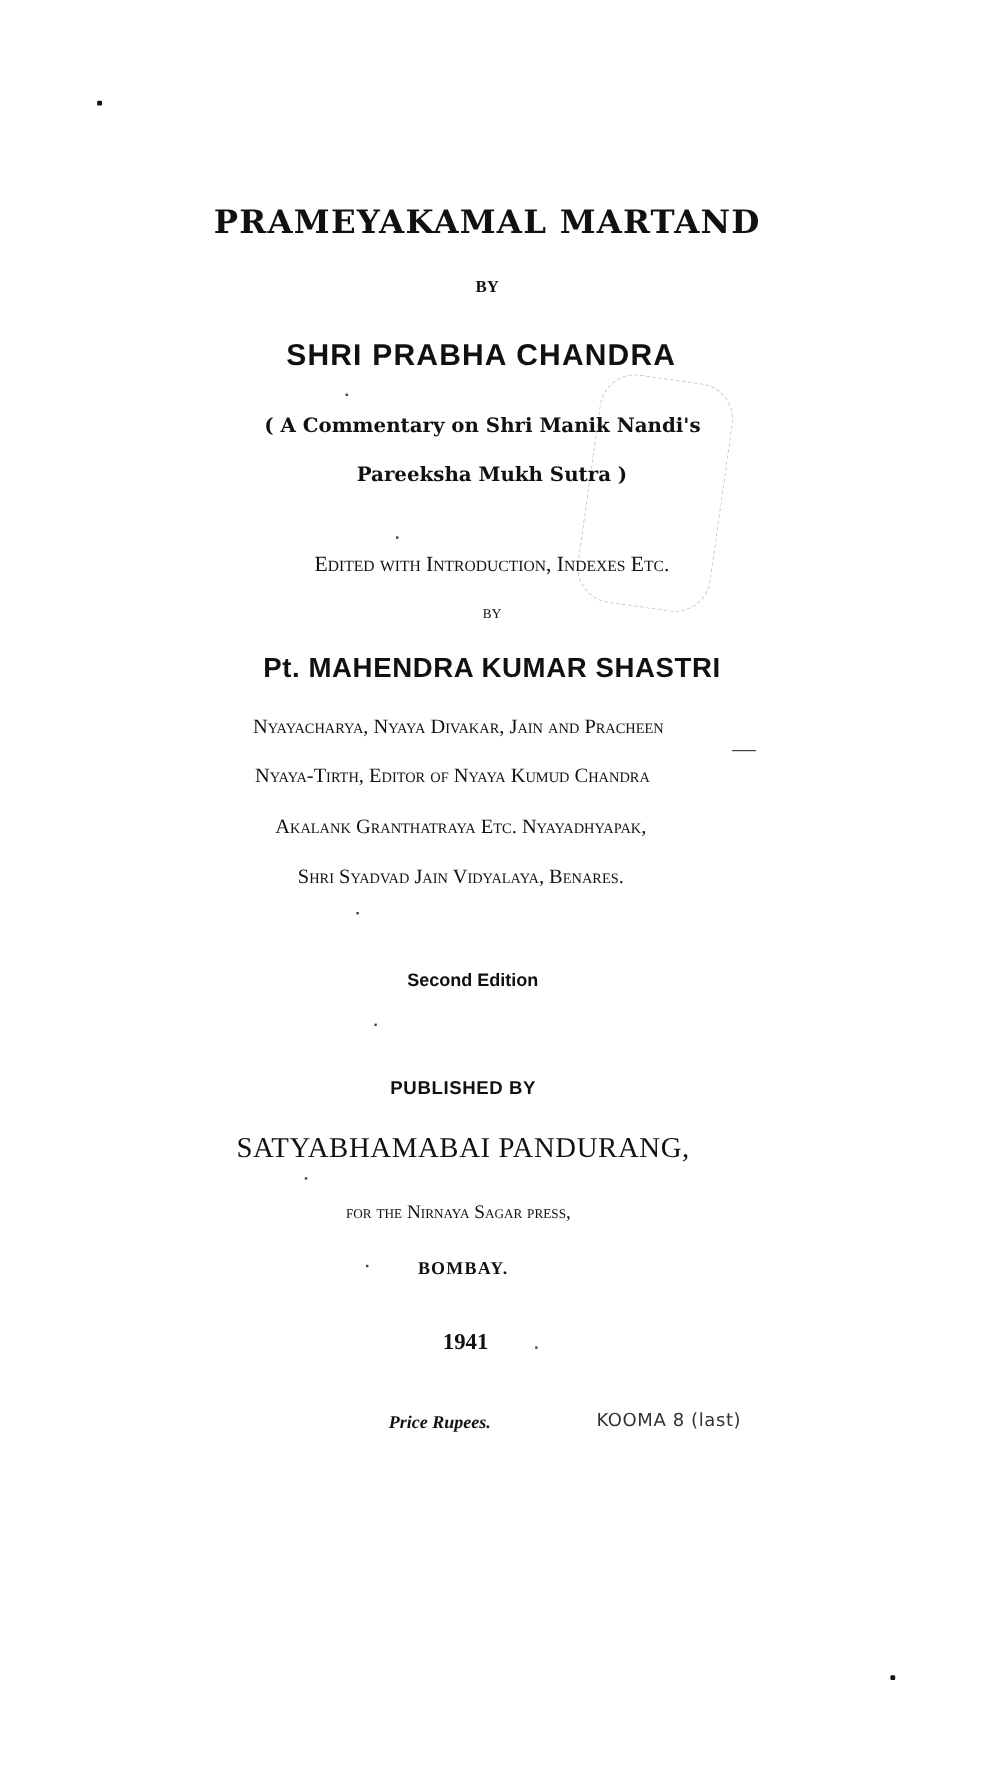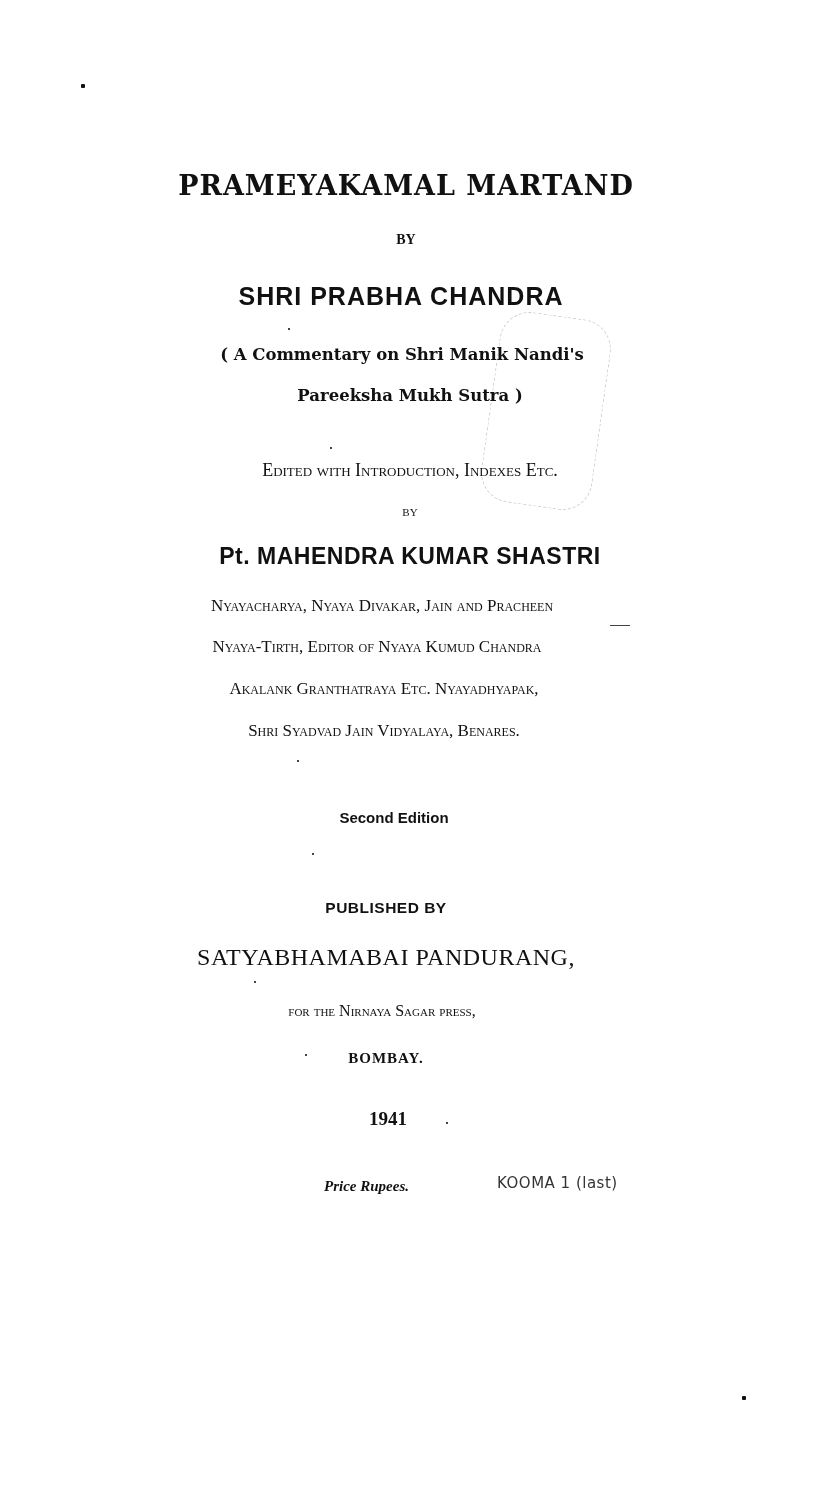--- a/index.html
+++ b/index.html
@@ -50,21 +50,21 @@
 <div class="line serif q2">Nyaya-Tirth, Editor of Nyaya Kumud Chandra</div>
 <div class="line serif q3">Akalank Granthatraya Etc. Nyayadhyapak,</div>
 <div class="line serif q4">Shri Syadvad Jain Vidyalaya, Benares.</div>
 <div class="line sans edition">Second Edition</div>
 <div class="line sans published">PUBLISHED BY</div>
 <div class="line serif publisher">SATYABHAMABAI PANDURANG,</div>
 <div class="line serif press">for the Nirnaya Sagar press,</div>
 <div class="line serif city">BOMBAY.</div>
 <div class="line serif year">1941</div>
 <div class="line serif price">Price   Rupees.</div>
-<div class="line stamp">KOOMA 1 (last)</div>
+<div class="line stamp">KOOMA 8 (last)</div>
 
 <div class="speck" style="left:288px;top:328px;"></div>
 <div class="speck" style="left:330px;top:447px;"></div>
 <div class="speck" style="left:297px;top:760px;"></div>
 <div class="speck" style="left:312px;top:853px;"></div>
 <div class="speck" style="left:254px;top:981px;"></div>
 <div class="speck" style="left:305px;top:1054px;"></div>
 <div class="speck" style="left:446px;top:1122px;"></div>
 <div class="speck" style="left:610px;top:625px;width:20px;height:1px;"></div>
 

